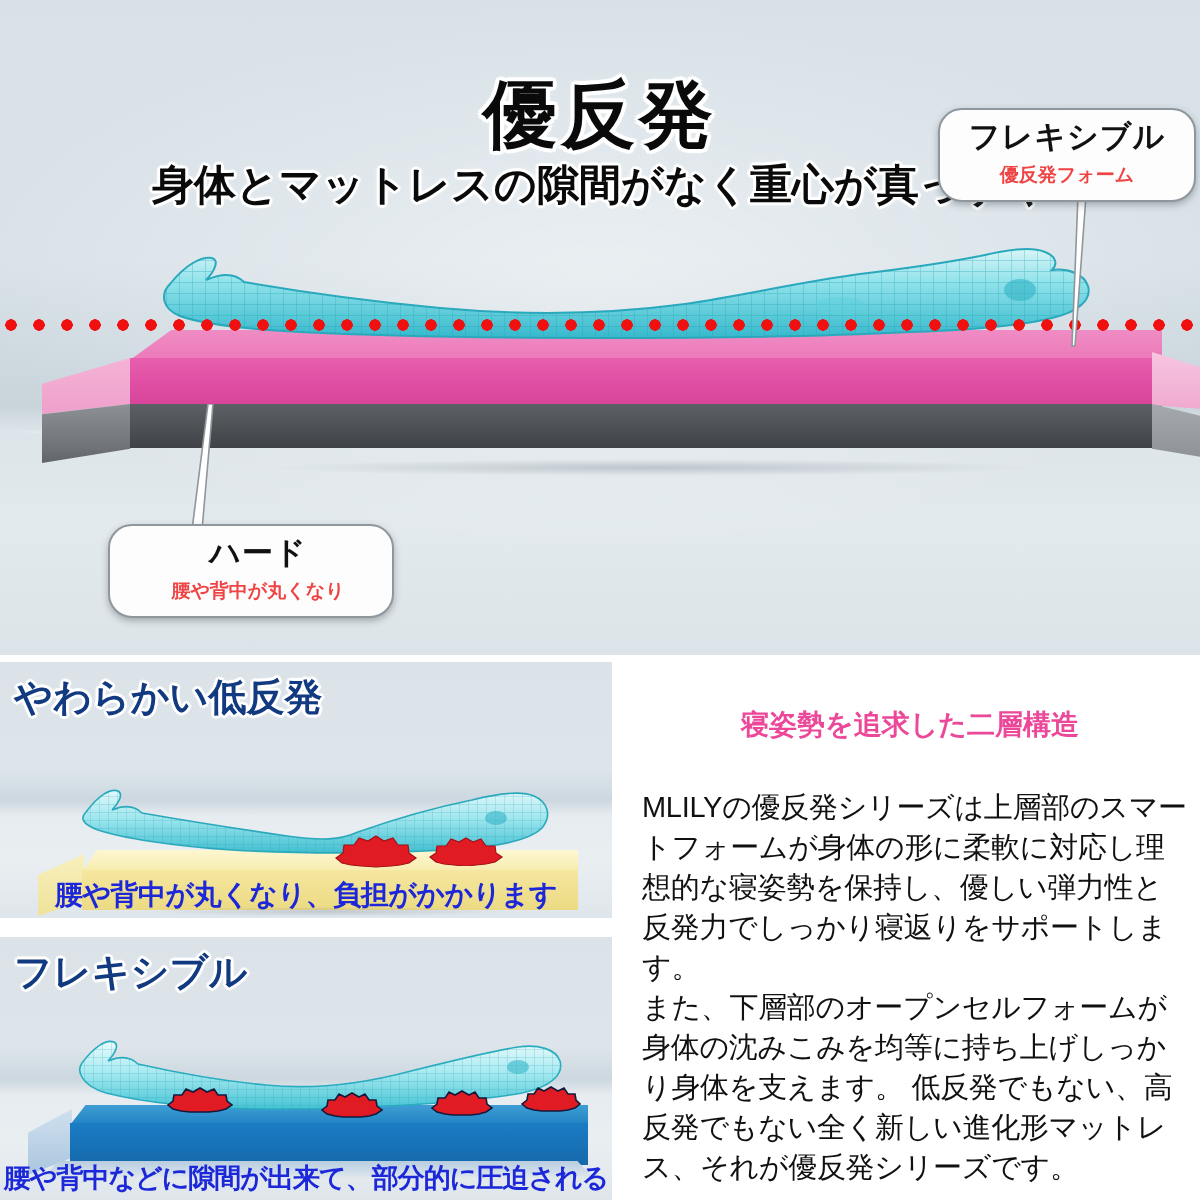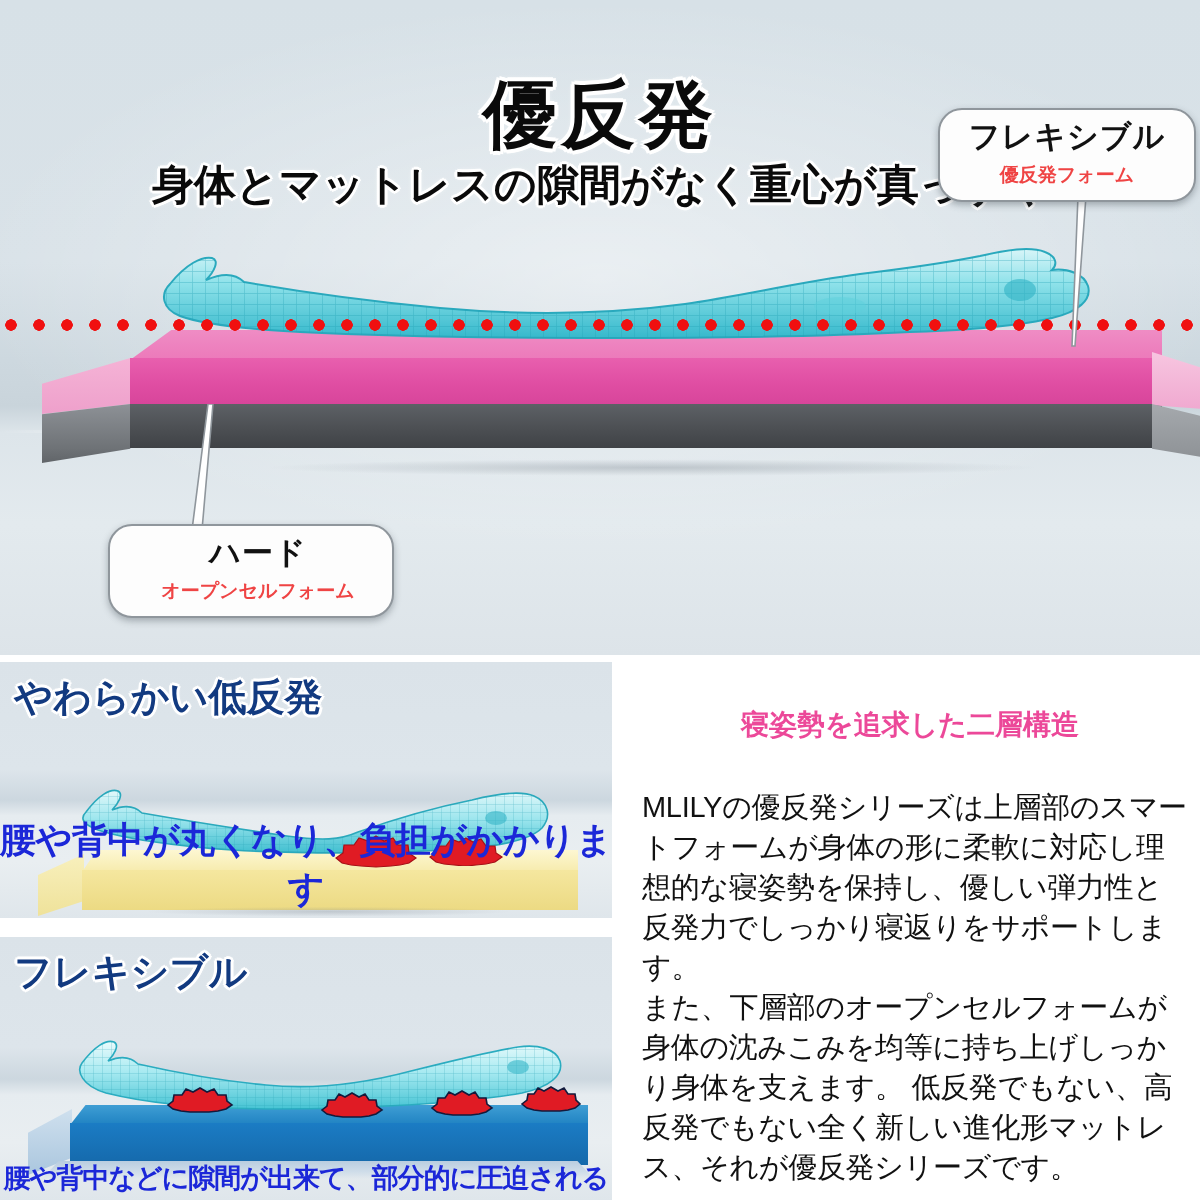--- a/index.html
+++ b/index.html
@@ -116,21 +116,21 @@
   .panelB{top:937px;height:263px;}
   .panel-label{
     position:absolute;left:14px;top:10px;
     font-size:38px;font-weight:bold;color:#123a80;letter-spacing:0px;
     text-shadow:
       -2px -2px 0 #fff,2px -2px 0 #fff,-2px 2px 0 #fff,2px 2px 0 #fff,
       -3px 0 0 #fff,3px 0 0 #fff,0 -3px 0 #fff,0 3px 0 #fff,0 0 5px #fff;
   }
   .panel-caption{
     position:absolute;left:0;right:0;bottom:4px;text-align:center;
-    font-size:36px;font-weight:bold;color:#1b27d8;letter-spacing:-0.5px;
+    font-size:28px;font-weight:bold;color:#1b27d8;letter-spacing:-0.5px;
   }
   .panelB .panel-caption{font-size:27px;letter-spacing:-1px;}
 
   
   .slab{position:absolute;}
   .slab .s-top{position:absolute;}
   .slab .s-front{position:absolute;}
   .slab .s-left{position:absolute;}
 
   .mini-body{position:absolute;}
@@ -240,21 +240,21 @@
       <div class="c-sub">優反発フォーム</div>
     </div>
 
     <div class="stem" style="left:188px;top:404px;">
       <svg width="34" height="128" viewBox="0 0 34 128">
         <path d="M20 0 L25 0 L14 126 L4 126 Z" fill="#ffffff" stroke="#8f969c" stroke-width="1.6"></path>
       </svg>
     </div>
     <div class="callout" style="left:108px;top:524px;width:232px;padding-left:32px;">
       <div class="c-title">ハード</div>
-      <div class="c-sub">オープンセルフォーム</div>
+      <div class="c-sub">腰や背中が丸くなり</div>
     </div>
   </section>
 
   <div class="sep" style="left:0;top:655px;width:1200px;height:8px;"></div>
   <div class="sep" style="left:612px;top:655px;width:8px;height:545px;"></div>
   <div class="sep" style="left:0;top:932px;width:612px;height:6px;"></div>
 
   <section class="panelA">
     <div class="panel-label">やわらかい低反発</div>
 

